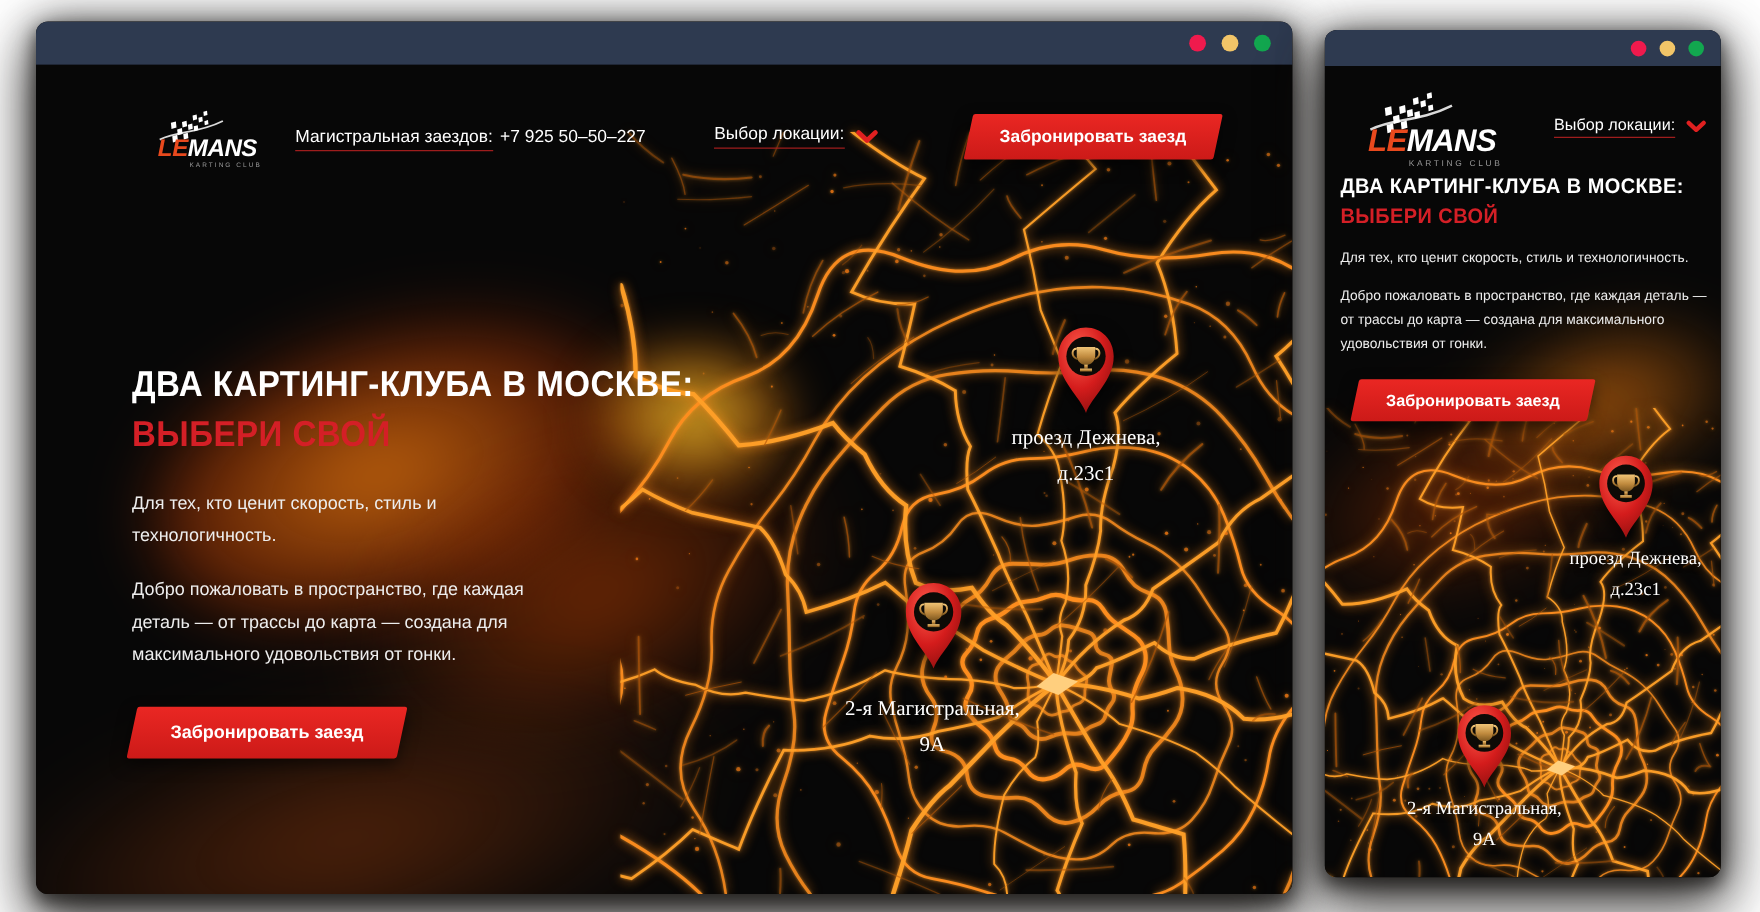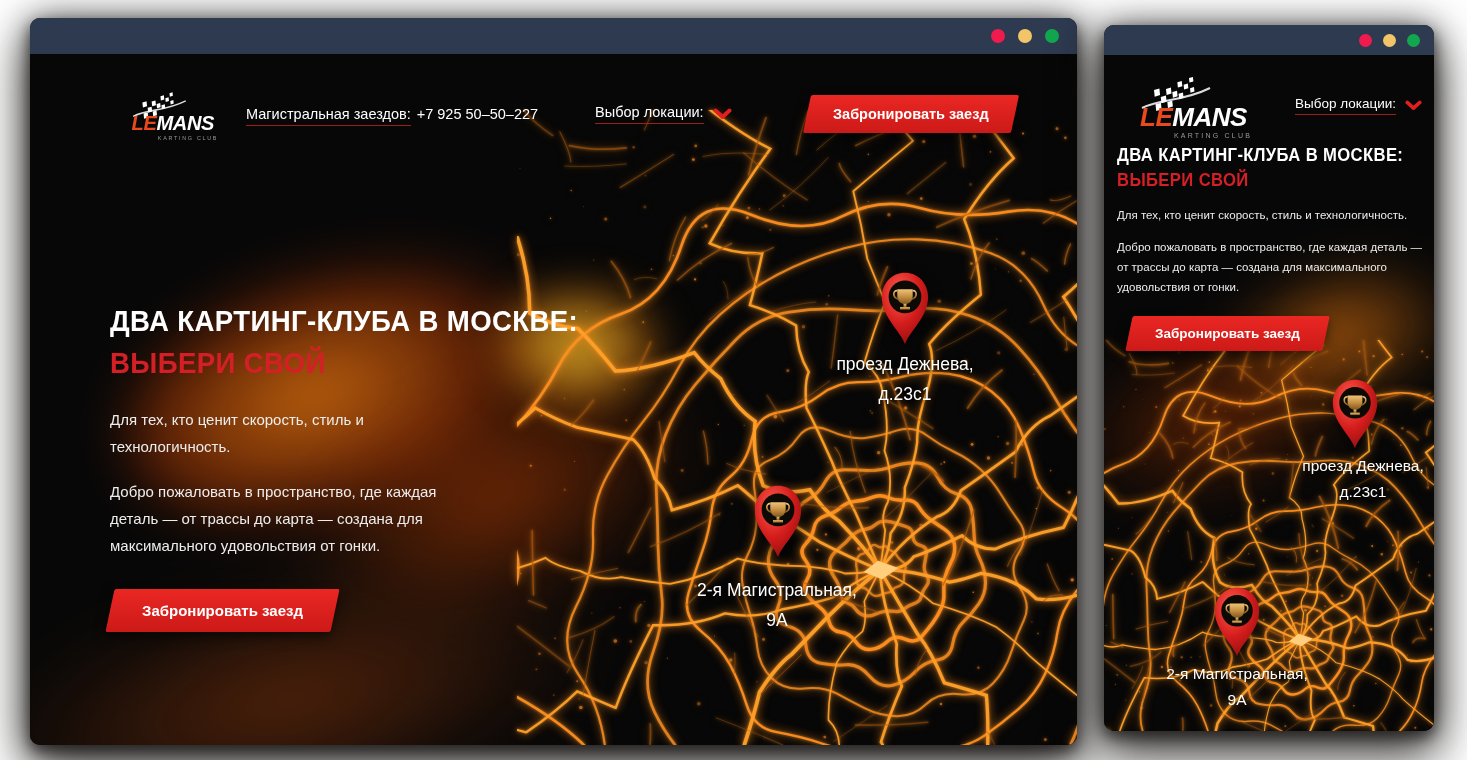--- a/index.html
+++ b/index.html
@@ -93,21 +93,21 @@
   .m-hero .t-red{font-size:17.5px;color:var(--title-red);margin-top:4px;transform:scaleX(.95);}
   .m-hero p{font-size:11.5px;line-height:1.75;color:#ededed;margin:0;width:312px;}
   .m-hero .p1{margin-top:14px;}
   .m-hero .p2{margin-top:12px;}
 
   
   .pin{position:absolute;z-index:7;cursor:pointer;
     filter:drop-shadow(0 5px 7px rgba(0,0,0,.65));}
   .pin svg{display:block;}
   .pin-label{position:absolute;z-index:7;width:240px;text-align:center;color:#fff;
-    font-size:17.5px;line-height:1.7;text-shadow:0 2px 5px rgba(0,0,0,.9);}
+    font-size:17.5px;line-height:1.7;text-shadow:0 2px 5px rgba(0,0,0,.9);font-family:Liberation Serif, serif;}
   .win-mobile .pin-label{font-size:15.5px;line-height:1.65;}
 </style>
 </head>
 <body style="--accent: #e02020; --title-red: #d41f26; --titlebar: #2e3a50; --dot-red: #ef1a4d; --dot-yellow: #f2c568; --dot-green: #12a74f; --page-black: #070707; --map-orange: #ff8e1f;">
 
 <svg width="0" height="0" style="position:absolute" aria-hidden="true">
   <defs>
     <radialGradient id="pinGrad" cx="38%" cy="28%" r="80%">
       <stop offset="0%" stop-color="#ff5c4c"></stop>
       <stop offset="55%" stop-color="#d41c1c"></stop>

